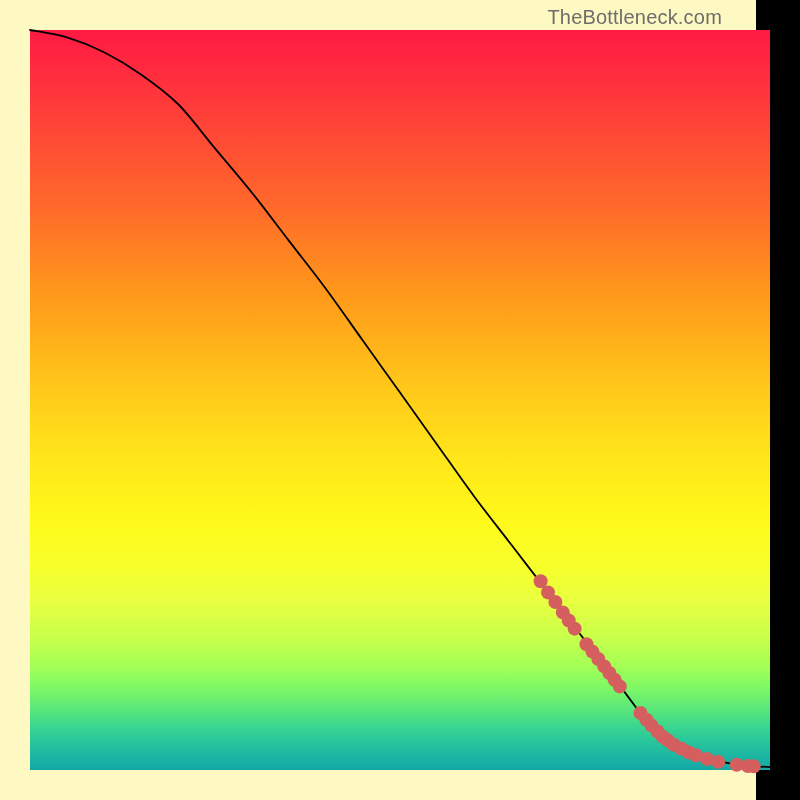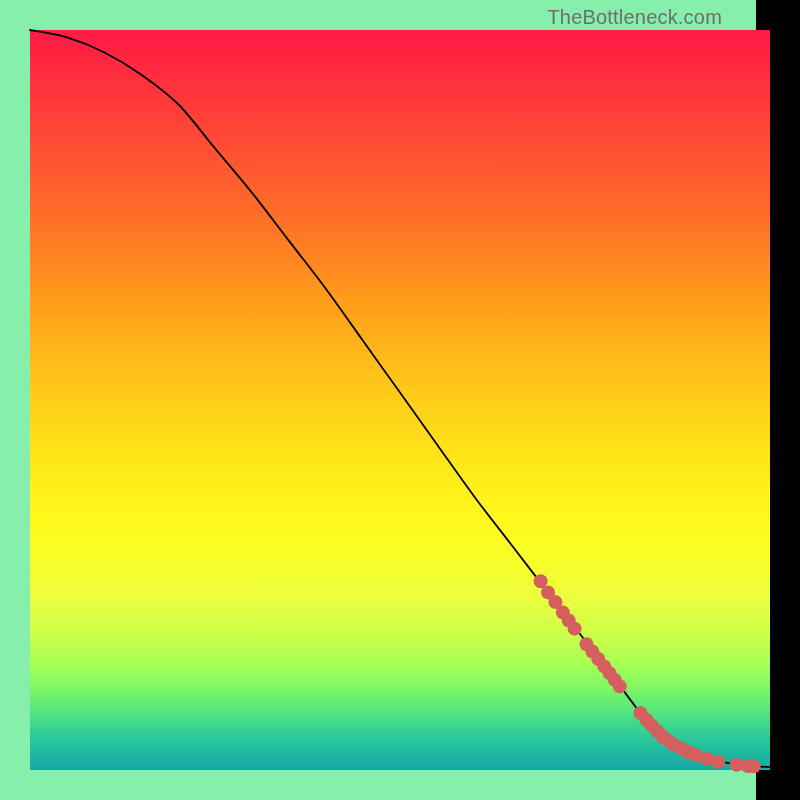--- a/index.html
+++ b/index.html
@@ -1,21 +1,21 @@
 <!DOCTYPE html>
 <html><head>
 <meta charset="utf-8">
 <style>
   * { margin: 0; padding: 0; box-sizing: border-box; }
   html, body { width: 800px; height: 800px; background: #000; overflow: hidden; }
   .frame {
     position: relative;
     width: 756px;
     height: 800px;
-    background: #86efac;
+    background: #fef9c3;
   }
   .plot {
     position: absolute;
     left: 30px;
     top: 30px;
     width: 740px;
     height: 740px;
     
     background: linear-gradient(
       to bottom,

